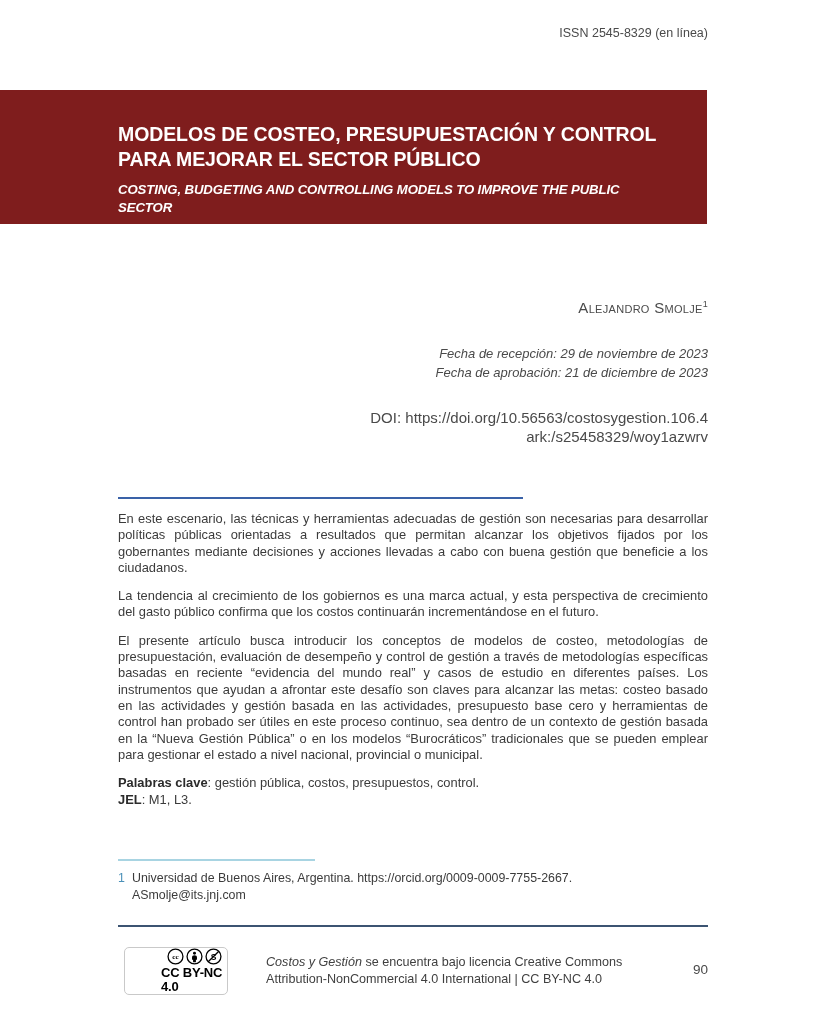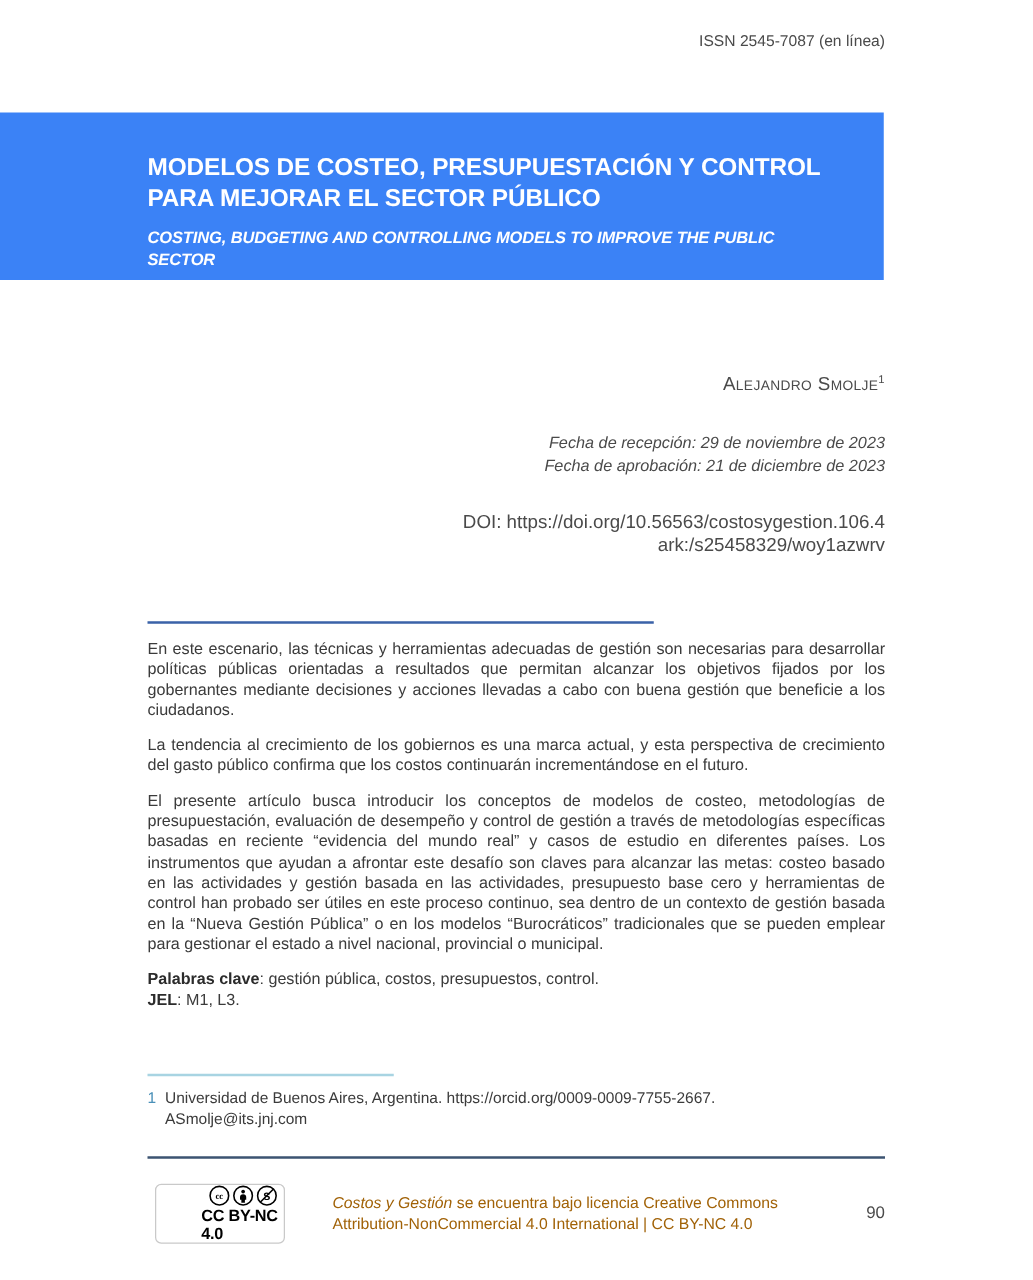--- a/index.html
+++ b/index.html
@@ -29,21 +29,21 @@
   }
   .running-head div { white-space: nowrap; }
 
   
   .title-banner {
     position: absolute;
     left: 0;
     top: 90px;
     width: 707px;
     height: 134px;
-    background: #3b82f6;
+    background: #7f1d1d;
     box-sizing: border-box;
     padding: 32px 30px 16px 118px;
   }
   .title-main {
     color: #ffffff;
     font-size: 19.5px;
     font-weight: bold;
     line-height: 25px;
     letter-spacing: -0.1px;
     margin: 0;
@@ -199,38 +199,38 @@
     color: #000000;
     letter-spacing: -0.2px;
     line-height: 14px;
   }
   .license-text {
     position: absolute;
     left: 148px;
     top: 8px;
     font-size: 12.6px;
     line-height: 16.5px;
-    color: #a16207;
+    color: #404040;
   }
   .license-text i { font-style: italic; }
   .page-number {
     position: absolute;
     right: 0;
     top: 16px;
     font-size: 13.5px;
     color: #4a4a4a;
     text-align: right;
     width: 40px;
   }
 </style>
 </head>
 <body>
 
 <div class="running-head">
-  <div>ISSN 2545-7087 (en línea)</div>
+  <div>ISSN 2545-8329 (en línea)</div>
 </div>
 
 <div class="title-banner">
   <h1 class="title-main">MODELOS DE COSTEO, PRESUPUESTACIÓN Y CONTROL PARA MEJORAR EL SECTOR PÚBLICO</h1>
   <div class="title-sub">COSTING, BUDGETING AND CONTROLLING MODELS TO IMPROVE THE PUBLIC SECTOR</div>
 </div>
 
 <div class="meta-block">
   <div class="author-line"><span>Alejandro Smolje</span><sup>1</sup></div>
   <div class="dates">

